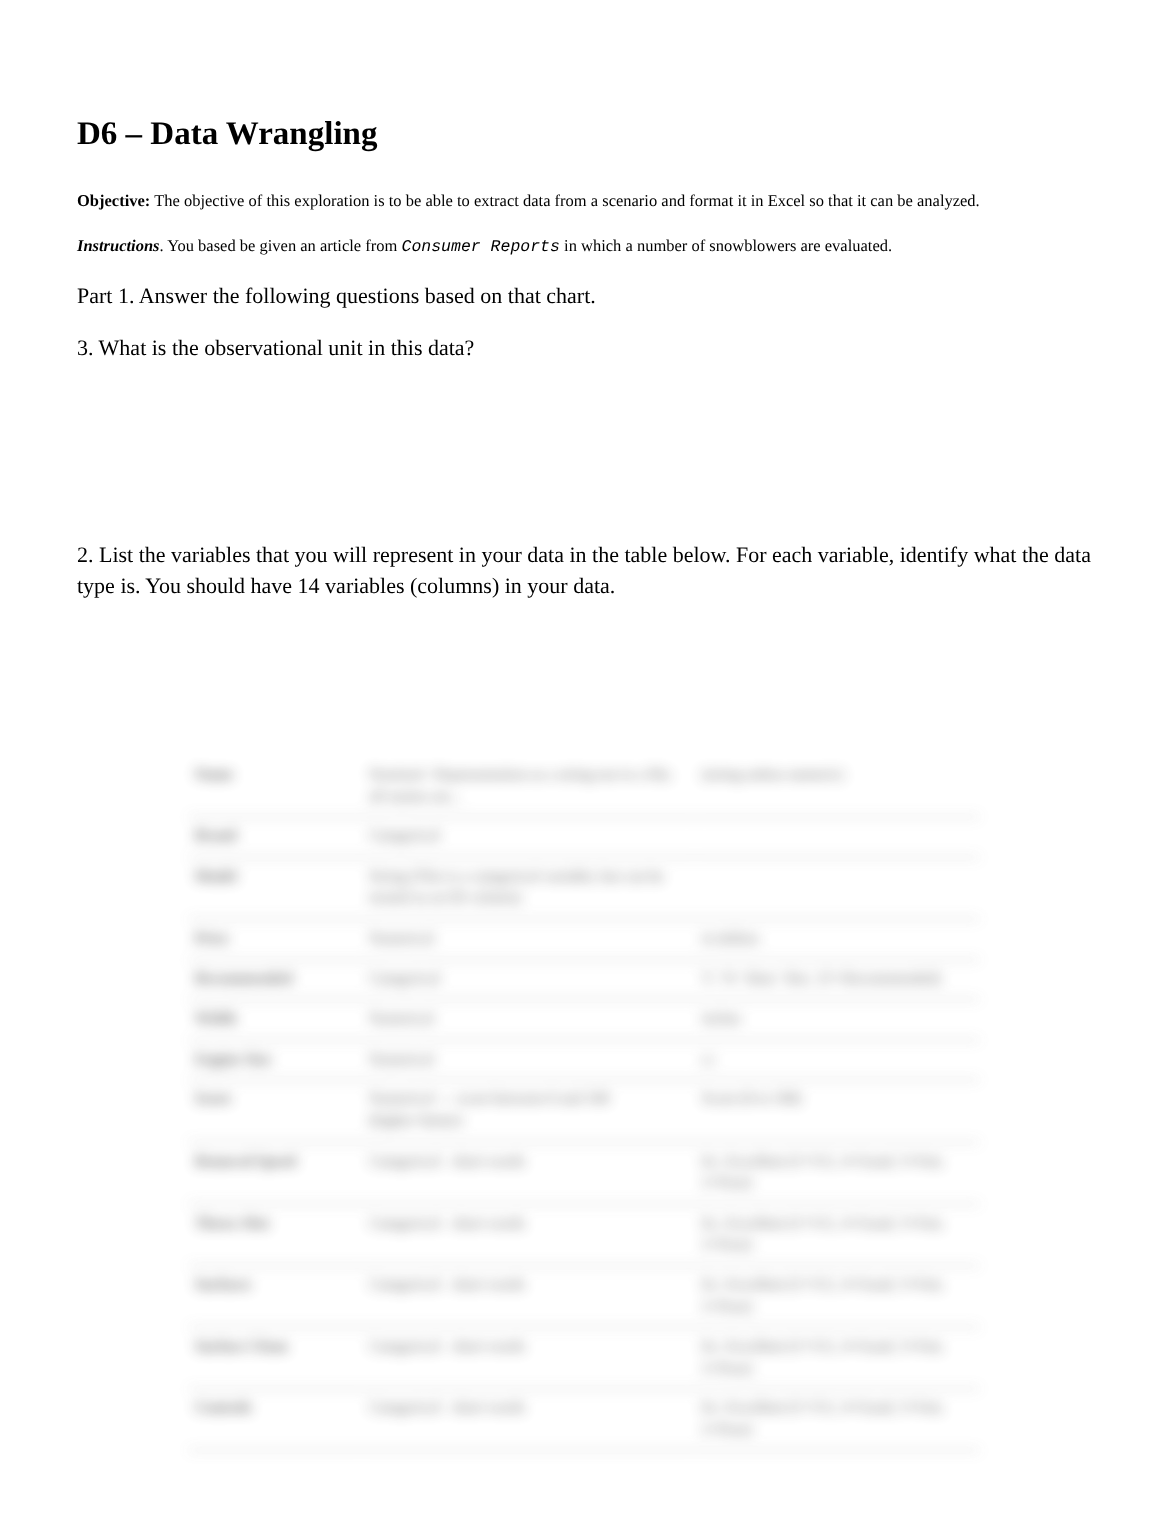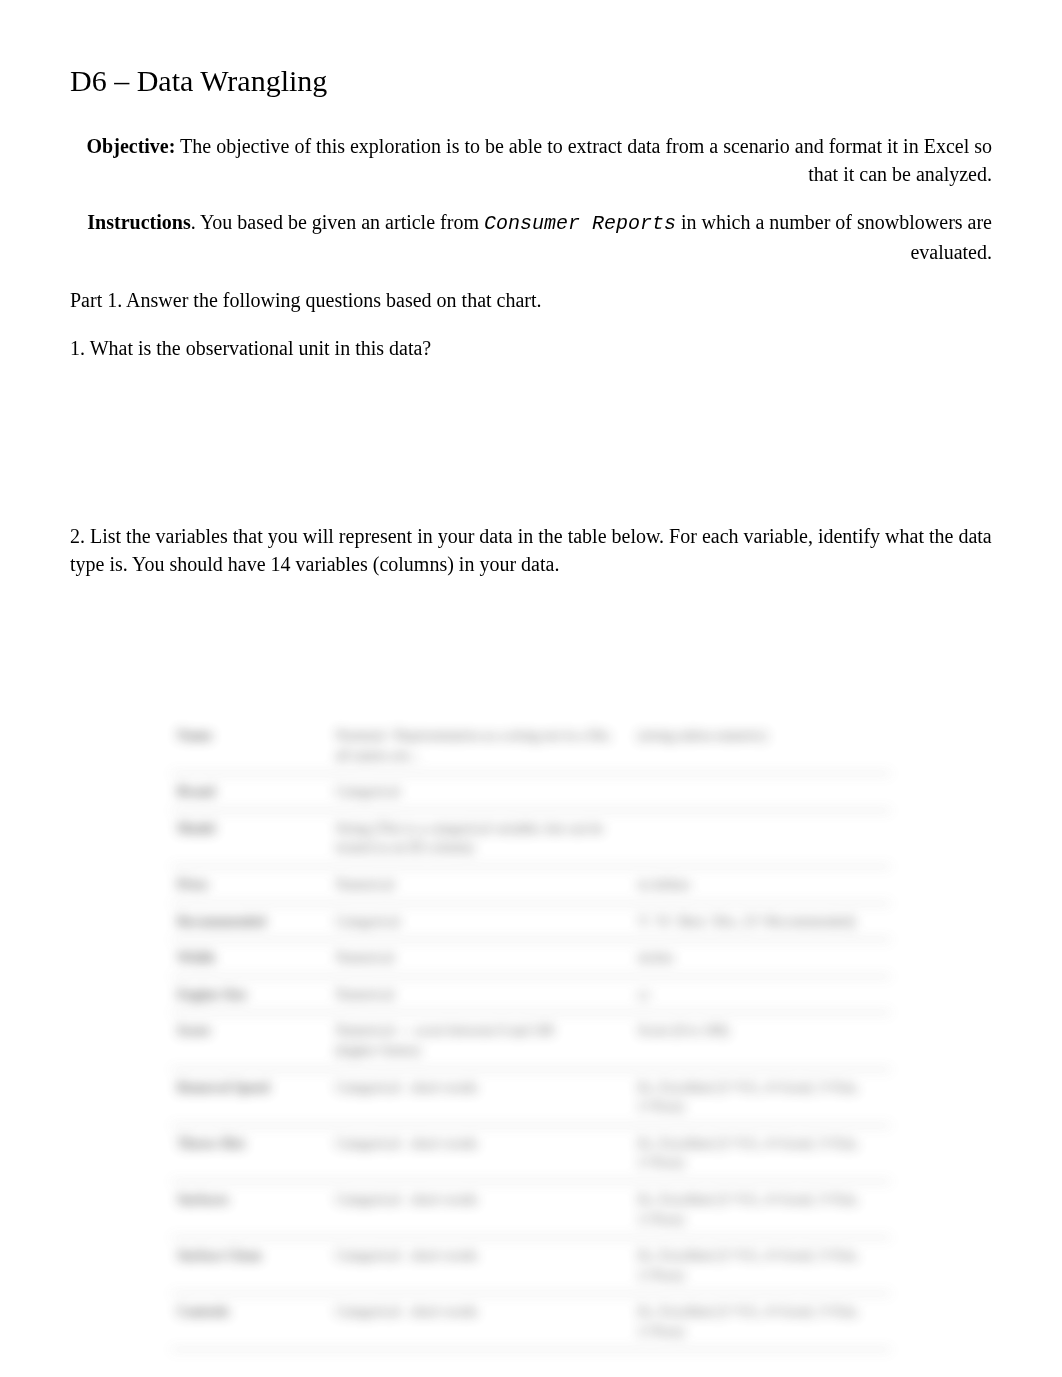--- a/index.html
+++ b/index.html
@@ -10,37 +10,38 @@
     body {
       font-family: Georgia, 'Times New Roman', serif;
       background: #ffffff;
       color: #000000;
       padding: 60px 70px;
       width: 1062px;
       line-height: 1.4;
     }
     h1 {
       font-size: 30px;
-      font-weight: normal;
+      font-weight: bold;
       margin-bottom: 30px;
+      margin-top: 41px;
     }
     .paragraph {
-      font-size: 20px;
+      font-size: 15px;
       margin-bottom: 20px;
-      text-align: right;
     }
     .label {
       font-weight: bold;
     }
     .italic {
       font-style: italic;
       font-family: Liberation Mono, monospace;
     }
     .bold-italic {
       font-weight: bold;
+      font-style: italic;
     }
     .question {
       font-size: 20px;
       margin-bottom: 20px;
       font-family: Liberation Serif, serif;
     }
     .gap-medium {
       height: 140px;
     }
     .gap-large {
@@ -82,21 +83,21 @@
 <p class="paragraph">
   <span class="label">Objective:</span><span>  The objective of this exploration is to be able to extract data from a scenario and format it in Excel so that it can be analyzed.</span>
 </p>
 
 <p class="paragraph">
   <span class="bold-italic">Instructions</span><span>.  You based be given an article from </span><span class="italic">Consumer Reports</span><span> in which a number of snowblowers are evaluated.</span>
 </p>
 
 <p class="question">Part 1.  Answer the following questions based on that chart.</p>
 
-<p class="question">1. What is the observational unit in this data?</p>
+<p class="question">3. What is the observational unit in this data?</p>
 
 <div class="gap-medium"></div>
 
 <p class="question">2.  List the variables that you will represent in your data in the table below.  For each variable, identify what the data type is.  You should have 14 variables (columns) in your data.</p>
 
 <div class="gap-large"></div>
 
 <div class="blurred-table">
   <table>
     <tbody id="tbl-body">

